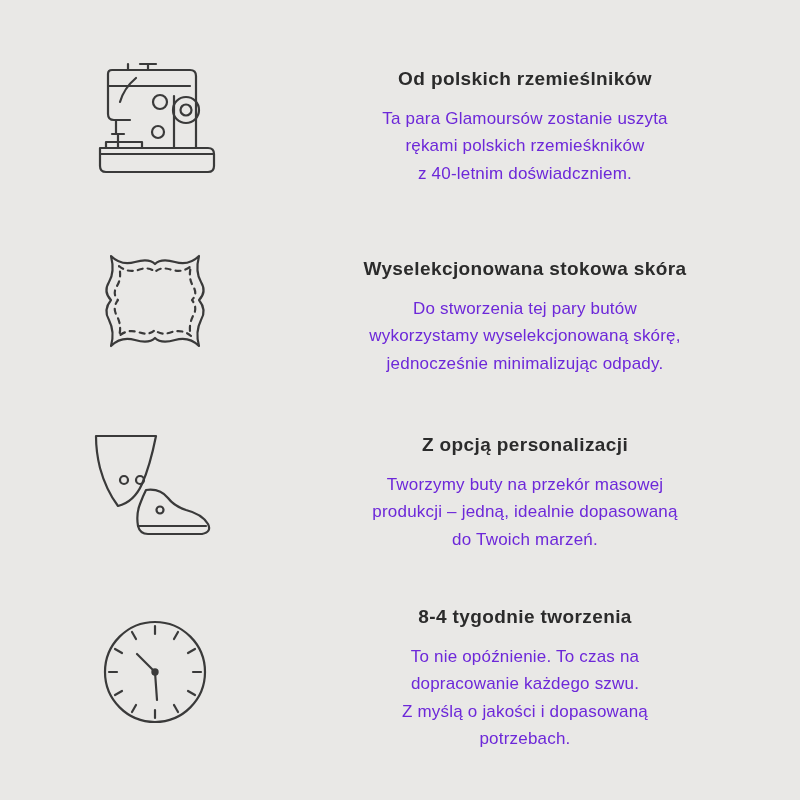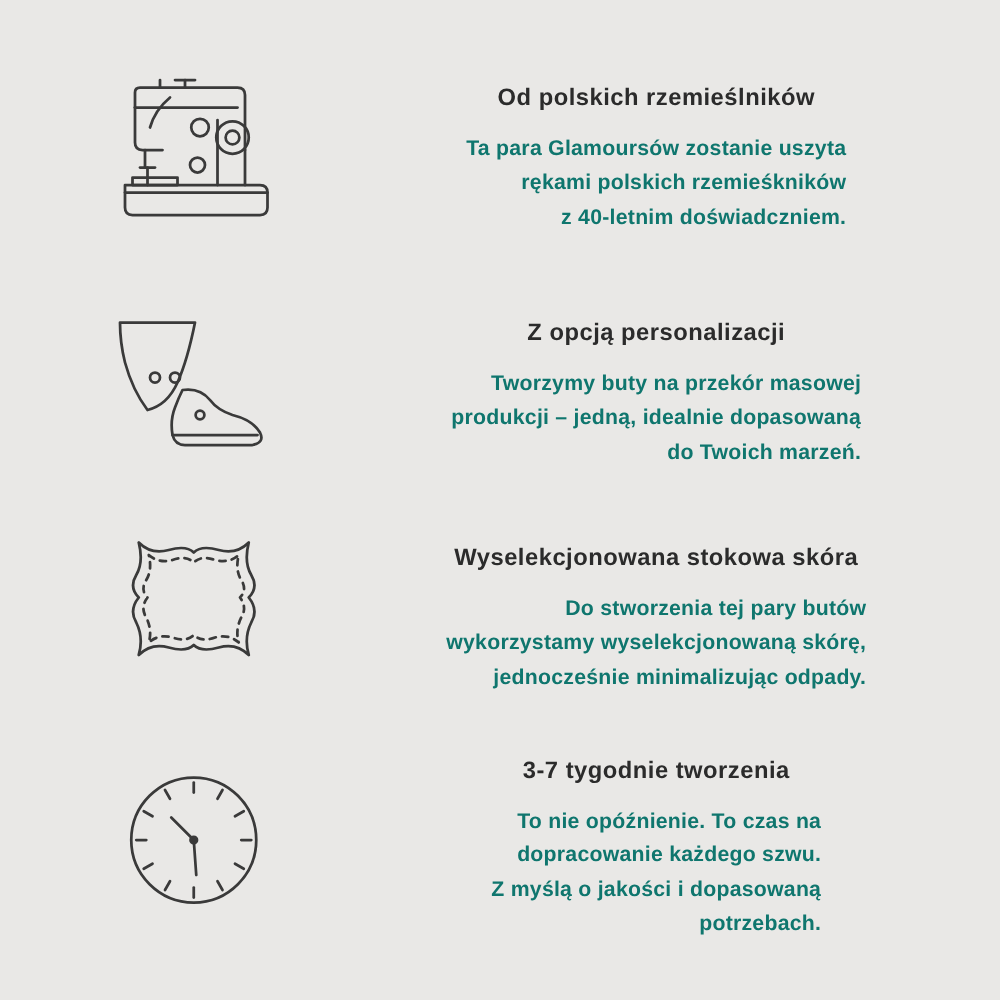--- a/index.html
+++ b/index.html
@@ -34,41 +34,40 @@
     display: flex;
     align-items: center;
     justify-content: center;
     box-sizing: border-box;
   }
   .feature .text-cell {
     flex: 1 1 auto;
     display: flex;
     flex-direction: column;
     align-items: center;
-    text-align: right;
+    text-align: center;
     box-sizing: border-box;
     padding-top: 4px;
   }
   .feature-title {
     font-size: 19px;
     font-weight: bold;
     letter-spacing: 0.4px;
     color: #2b2b2b;
     margin: 0 0 14px 0;
     line-height: 1.2;
   }
   .feature-desc {
     font-size: 17px;
     line-height: 1.62;
     letter-spacing: 0.2px;
-    color: #0f766e;
+    color: #6d28d9;
     margin: 0;
     max-width: 430px;
     white-space: pre-line;
-    font-weight: bold;
   }
 
   
   .row-1 { height: 210px; }
   .row-1 .icon-cell { padding-top: 34px; }
   .row-1 .text-cell { padding-top: 40px; }
 
   .row-2 { height: 180px; }
   .row-2 .icon-cell { padding-top: 10px; }
   .row-2 .text-cell { padding-top: 22px; }
@@ -124,20 +123,37 @@
       </span>
     </div>
     <div class="text-cell">
       <h3 class="feature-title">Od polskich rzemieślników</h3>
       <p class="feature-desc">Ta para Glamoursów zostanie uszyta
 rękami polskich rzemieśkników
 z 40-letnim doświadczniem.</p>
     </div>
   </div>
 
+  <div class="feature row-2">
+    <div class="icon-cell">
+      <span>
+        <svg width="120" height="110" viewBox="0 0 120 110" fill="none" stroke="#3a3a3a" stroke-width="2.2" stroke-linecap="round" stroke-linejoin="round">
+          <path d="M16 10 Q26 20 40 16 Q54 12 60 18 Q66 12 80 16 Q94 20 104 10 Q100 26 106 36 Q112 46 104 54 Q112 64 106 74 Q100 86 104 100 Q94 90 80 94 Q66 98 60 92 Q54 98 40 94 Q26 90 16 100 Q20 86 14 74 Q8 64 16 54 Q8 46 14 36 Q20 26 16 10 Z"></path>
+          <path d="M24 20 Q32 27 43 24 Q54 20 60 26 Q66 20 77 24 Q88 27 96 20 Q93 32 98 40 Q103 48 97 54 Q103 62 98 70 Q93 80 96 90 Q88 83 77 86 Q66 90 60 84 Q54 90 43 86 Q32 83 24 90 Q27 80 22 70 Q17 62 23 54 Q17 48 22 40 Q27 32 24 20 Z" stroke-dasharray="5 5"></path>
+        </svg>
+      </span>
+    </div>
+    <div class="text-cell">
+      <h3 class="feature-title">Wyselekcjonowana stokowa skóra</h3>
+      <p class="feature-desc">Do stworzenia tej pary butów
+wykorzystamy wyselekcjonowaną skórę,
+jednocześnie minimalizując odpady.</p>
+    </div>
+  </div>
+
   <div class="feature row-3">
     <div class="icon-cell">
       <span>
         <svg width="130" height="118" viewBox="0 0 130 118" fill="none" stroke="#3a3a3a" stroke-width="2.2" stroke-linecap="round" stroke-linejoin="round">
 
           <path d="M6 8 L66 8 Q60 38 52 56 Q44 74 28 78 Q16 62 10 40 Q6 24 6 8 Z"></path>
 
           <circle cx="34" cy="52" r="4"></circle>
           <circle cx="50" cy="52" r="4"></circle>
 
@@ -145,37 +161,20 @@
           <path d="M48 98 L116 98"></path>
           <circle cx="70" cy="82" r="3.5"></circle>
         </svg>
       </span>
     </div>
     <div class="text-cell">
       <h3 class="feature-title">Z opcją personalizacji</h3>
       <p class="feature-desc">Tworzymy buty na przekór masowej
 produkcji – jedną, idealnie dopasowaną
 do Twoich marzeń.</p>
-    </div>
-  </div>
-
-  <div class="feature row-2">
-    <div class="icon-cell">
-      <span>
-        <svg width="120" height="110" viewBox="0 0 120 110" fill="none" stroke="#3a3a3a" stroke-width="2.2" stroke-linecap="round" stroke-linejoin="round">
-          <path d="M16 10 Q26 20 40 16 Q54 12 60 18 Q66 12 80 16 Q94 20 104 10 Q100 26 106 36 Q112 46 104 54 Q112 64 106 74 Q100 86 104 100 Q94 90 80 94 Q66 98 60 92 Q54 98 40 94 Q26 90 16 100 Q20 86 14 74 Q8 64 16 54 Q8 46 14 36 Q20 26 16 10 Z"></path>
-          <path d="M24 20 Q32 27 43 24 Q54 20 60 26 Q66 20 77 24 Q88 27 96 20 Q93 32 98 40 Q103 48 97 54 Q103 62 98 70 Q93 80 96 90 Q88 83 77 86 Q66 90 60 84 Q54 90 43 86 Q32 83 24 90 Q27 80 22 70 Q17 62 23 54 Q17 48 22 40 Q27 32 24 20 Z" stroke-dasharray="5 5"></path>
-        </svg>
-      </span>
-    </div>
-    <div class="text-cell">
-      <h3 class="feature-title">Wyselekcjonowana stokowa skóra</h3>
-      <p class="feature-desc">Do stworzenia tej pary butów
-wykorzystamy wyselekcjonowaną skórę,
-jednocześnie minimalizując odpady.</p>
     </div>
   </div>
 
   <div class="feature row-4">
     <div class="icon-cell">
       <span>
         <svg width="112" height="112" viewBox="0 0 112 112" fill="none" stroke="#3a3a3a" stroke-width="2.2" stroke-linecap="round" stroke-linejoin="round">
           <circle cx="56" cy="56" r="50"></circle>
 
           <path d="M56 10 L56 18"></path>
@@ -191,21 +190,21 @@
           <path d="M16 33 L23 37"></path>
           <path d="M89 75 L96 79"></path>
 
           <path d="M56 56 L38 38"></path>
           <path d="M56 56 L58 84"></path>
           <circle cx="56" cy="56" r="2.6" fill="#3a3a3a"></circle>
         </svg>
       </span>
     </div>
     <div class="text-cell">
-      <h3 class="feature-title">3-7 tygodnie tworzenia</h3>
+      <h3 class="feature-title">8-4 tygodnie tworzenia</h3>
       <p class="feature-desc">To nie opóźnienie. To czas na
 dopracowanie każdego szwu.
 Z myślą o jakości i dopasowaną
 potrzebach.</p>
     </div>
   </div>
 
 </div>
 
 </body></html>

